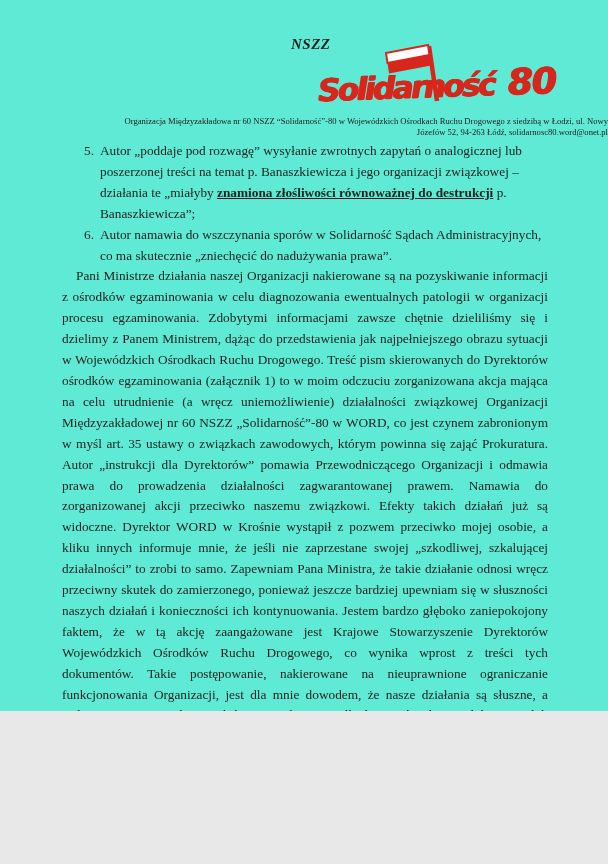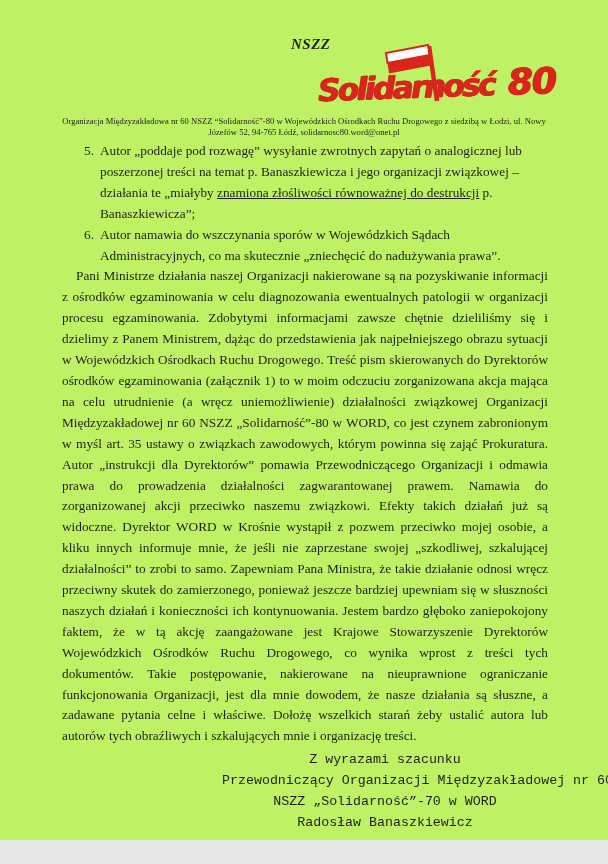--- a/index.html
+++ b/index.html
@@ -1,47 +1,47 @@
 <!DOCTYPE html>
 <html><head>
 <meta charset="utf-8">
 <style>
   html,body { margin:0; padding:0; background:#e8e8e8; }
   .page {
-    position:relative; width:608px; height:840px; margin:0 auto;
-    background:#bef264; color:#1f1f1f;
+    position:relative; width:608px; height:711px; margin:0 auto;
+    background:#5eead4; color:#1f1f1f;
     font-family:"Liberation Serif", serif; overflow:hidden;
   }
   .nszz {
     position:absolute; left:291px; top:36px;
     font-style:italic; font-weight:bold; font-size:15px; letter-spacing:.5px;
   }
   .logo-script {
     position:absolute; left:318px; top:64px; white-space:nowrap;
     font-family:"DejaVu Sans", sans-serif; font-weight:bold; font-style:italic;
     font-size:31px; letter-spacing:-2.5px; color:#d7271d;
     transform:rotate(-2deg);
     text-shadow:.8px 0 0 #d7271d, -.8px 0 0 #d7271d, 0 .5px 0 #d7271d;
   }
   .logo-script .num { font-size:36px; margin-left:14px; letter-spacing:-1px; }
   .flag { position:absolute; left:378px; top:40px; }
   .letterhead {
-    position:absolute; top:116px; left:0; width:608px; text-align:center;
+    position:absolute; top:116px; left:0; width:608px; text-align:right;
     font-size:8.6px; line-height:10.5px; color:#222;
   }
   .content {
     position:absolute; top:141px; left:62px; width:486px;
     font-size:13.3px; line-height:20.9px;
   }
   .cont4 { padding-left:38px; }
   .li { display:flex; }
   .li .num { flex:0 0 38px; padding-left:22px; box-sizing:border-box; }
   .li .txt { flex:1; }
   .para { margin:0; text-indent:14px; text-align:justify; }
-  .underl { text-decoration:underline; }
+  .underl { text-decoration:underline;font-weight:bold; }
   .signature { margin-top:3px; margin-left:160px; width:326px; text-align:center; }
   .signature div { white-space:nowrap;font-family:Liberation Mono, monospace; }
 </style>
 </head>
 <body>
 
 <div class="page">
 
   <div class="nszz">NSZZ</div>
 
@@ -50,34 +50,34 @@
     <polygon points="50,5 8,13 9.5,23 51.5,15" fill="#ffffff" stroke="#d7271d" stroke-width="2"></polygon>
     <polygon points="9.5,23 51.5,15 53,25.5 11,33.5" fill="#d7271d"></polygon>
   </svg>
 
   <div class="logo-script">
     <span>Solidarność</span><span class="num">80</span>
   </div>
 
   <div class="letterhead">
     <div>Organizacja Międzyzakładowa nr 60 NSZZ “Solidarność”-80 w Wojewódzkich Ośrodkach Ruchu Drogowego z siedzibą w Łodzi, ul. Nowy</div>
-    <div>Józefów 52, 94-765 Łódź, solidarnosc80.word@onet.pl</div>
+    <div>Józefów 52, 94-263 Łódź, solidarnosc80.word@onet.pl</div>
   </div>
 
   <div class="content">
 
 
     <div class="li">
       <span class="num">5.</span>
       <span class="txt"><span>Autor „poddaje pod rozwagę” wysyłanie zwrotnych zapytań o analogicznej lub poszerzonej treści na temat p. Banaszkiewicza i jego organizacji związkowej – działania te „miałyby </span><span class="underl">znamiona złośliwości równoważnej do destrukcji</span><span> p. Banaszkiewicza”;</span></span>
     </div>
 
     <div class="li">
       <span class="num">6.</span>
-      <span class="txt">Autor namawia do wszczynania sporów w Wojewódzkich Sądach Administracyjnych, co ma skutecznie „zniechęcić do nadużywania prawa”.</span>
+      <span class="txt">Autor namawia do wszczynania sporów w Solidarność Sądach Administracyjnych, co ma skutecznie „zniechęcić do nadużywania prawa”.</span>
     </div>
 
     <p class="para">Pani Ministrze działania naszej Organizacji nakierowane są na pozyskiwanie informacji z ośrodków egzaminowania w celu diagnozowania ewentualnych patologii w organizacji procesu egzaminowania. Zdobytymi informacjami zawsze chętnie dzieliliśmy się i dzielimy z Panem Ministrem, dążąc do przedstawienia jak najpełniejszego obrazu sytuacji w Wojewódzkich Ośrodkach Ruchu Drogowego. Treść pism skierowanych do Dyrektorów ośrodków egzaminowania (załącznik 1) to w moim odczuciu zorganizowana akcja mająca na celu utrudnienie (a wręcz uniemożliwienie) działalności związkowej Organizacji Międzyzakładowej nr 60 NSZZ „Solidarność”-80 w WORD, co jest czynem zabronionym w myśl art. 35 ustawy o związkach zawodowych, którym powinna się zająć Prokuratura. Autor „instrukcji dla Dyrektorów” pomawia Przewodniczącego Organizacji i odmawia prawa do prowadzenia działalności zagwarantowanej prawem. Namawia do zorganizowanej akcji przeciwko naszemu związkowi. Efekty takich działań już są widoczne. Dyrektor WORD w Krośnie wystąpił z pozwem przeciwko mojej osobie, a kliku innych informuje mnie, że jeśli nie zaprzestane swojej „szkodliwej, szkalującej działalności” to zrobi to samo. Zapewniam Pana Ministra, że takie działanie odnosi wręcz przeciwny skutek do zamierzonego, ponieważ jeszcze bardziej upewniam się w słuszności naszych działań i konieczności ich kontynuowania. Jestem bardzo głęboko zaniepokojony faktem, że w tą akcję zaangażowane jest Krajowe Stowarzyszenie Dyrektorów Wojewódzkich Ośrodków Ruchu Drogowego, co wynika wprost z treści tych dokumentów. Takie postępowanie, nakierowane na nieuprawnione ograniczanie funkcjonowania Organizacji, jest dla mnie dowodem, że nasze działania są słuszne, a zadawane pytania celne i właściwe. Dołożę wszelkich starań żeby ustalić autora lub autorów tych obraźliwych i szkalujących mnie i organizację treści.</p>
 
     <div class="signature">
       <div>Z wyrazami szacunku</div>
       <div>Przewodniczący Organizacji Międzyzakładowej nr 60</div>
       <div>NSZZ „Solidarność”-70 w WORD</div>
       <div>Radosław Banaszkiewicz</div>
     </div>

